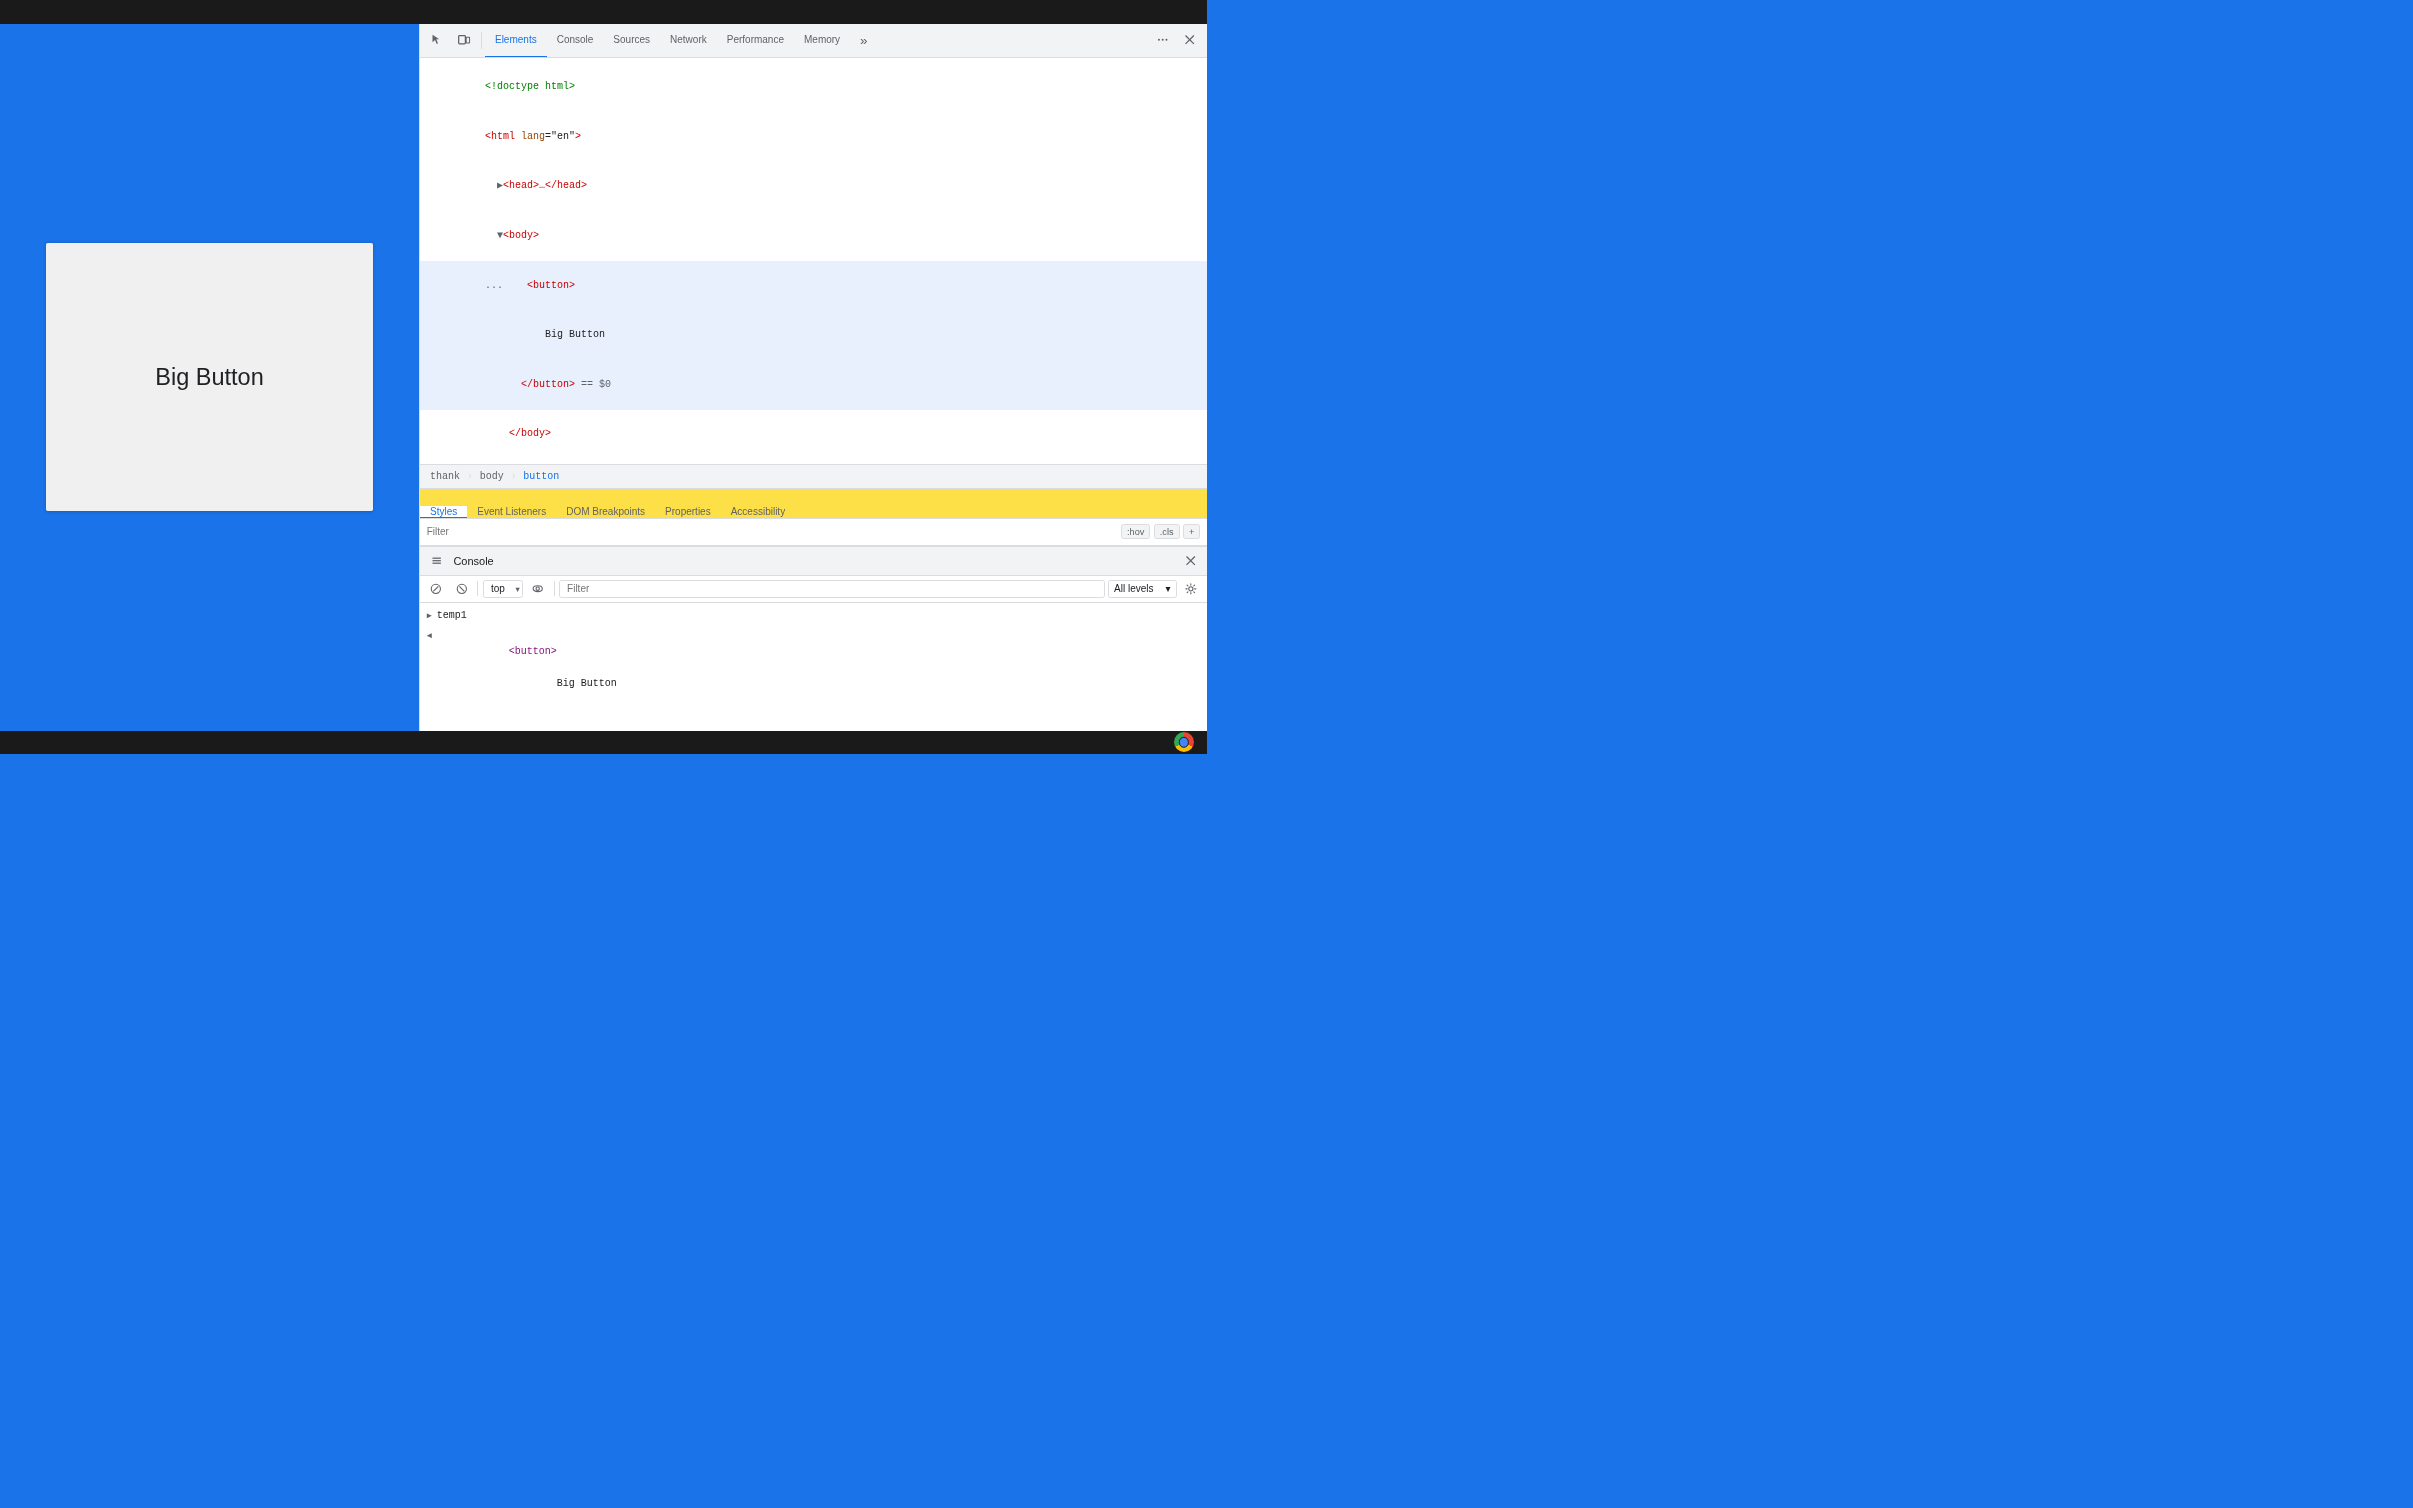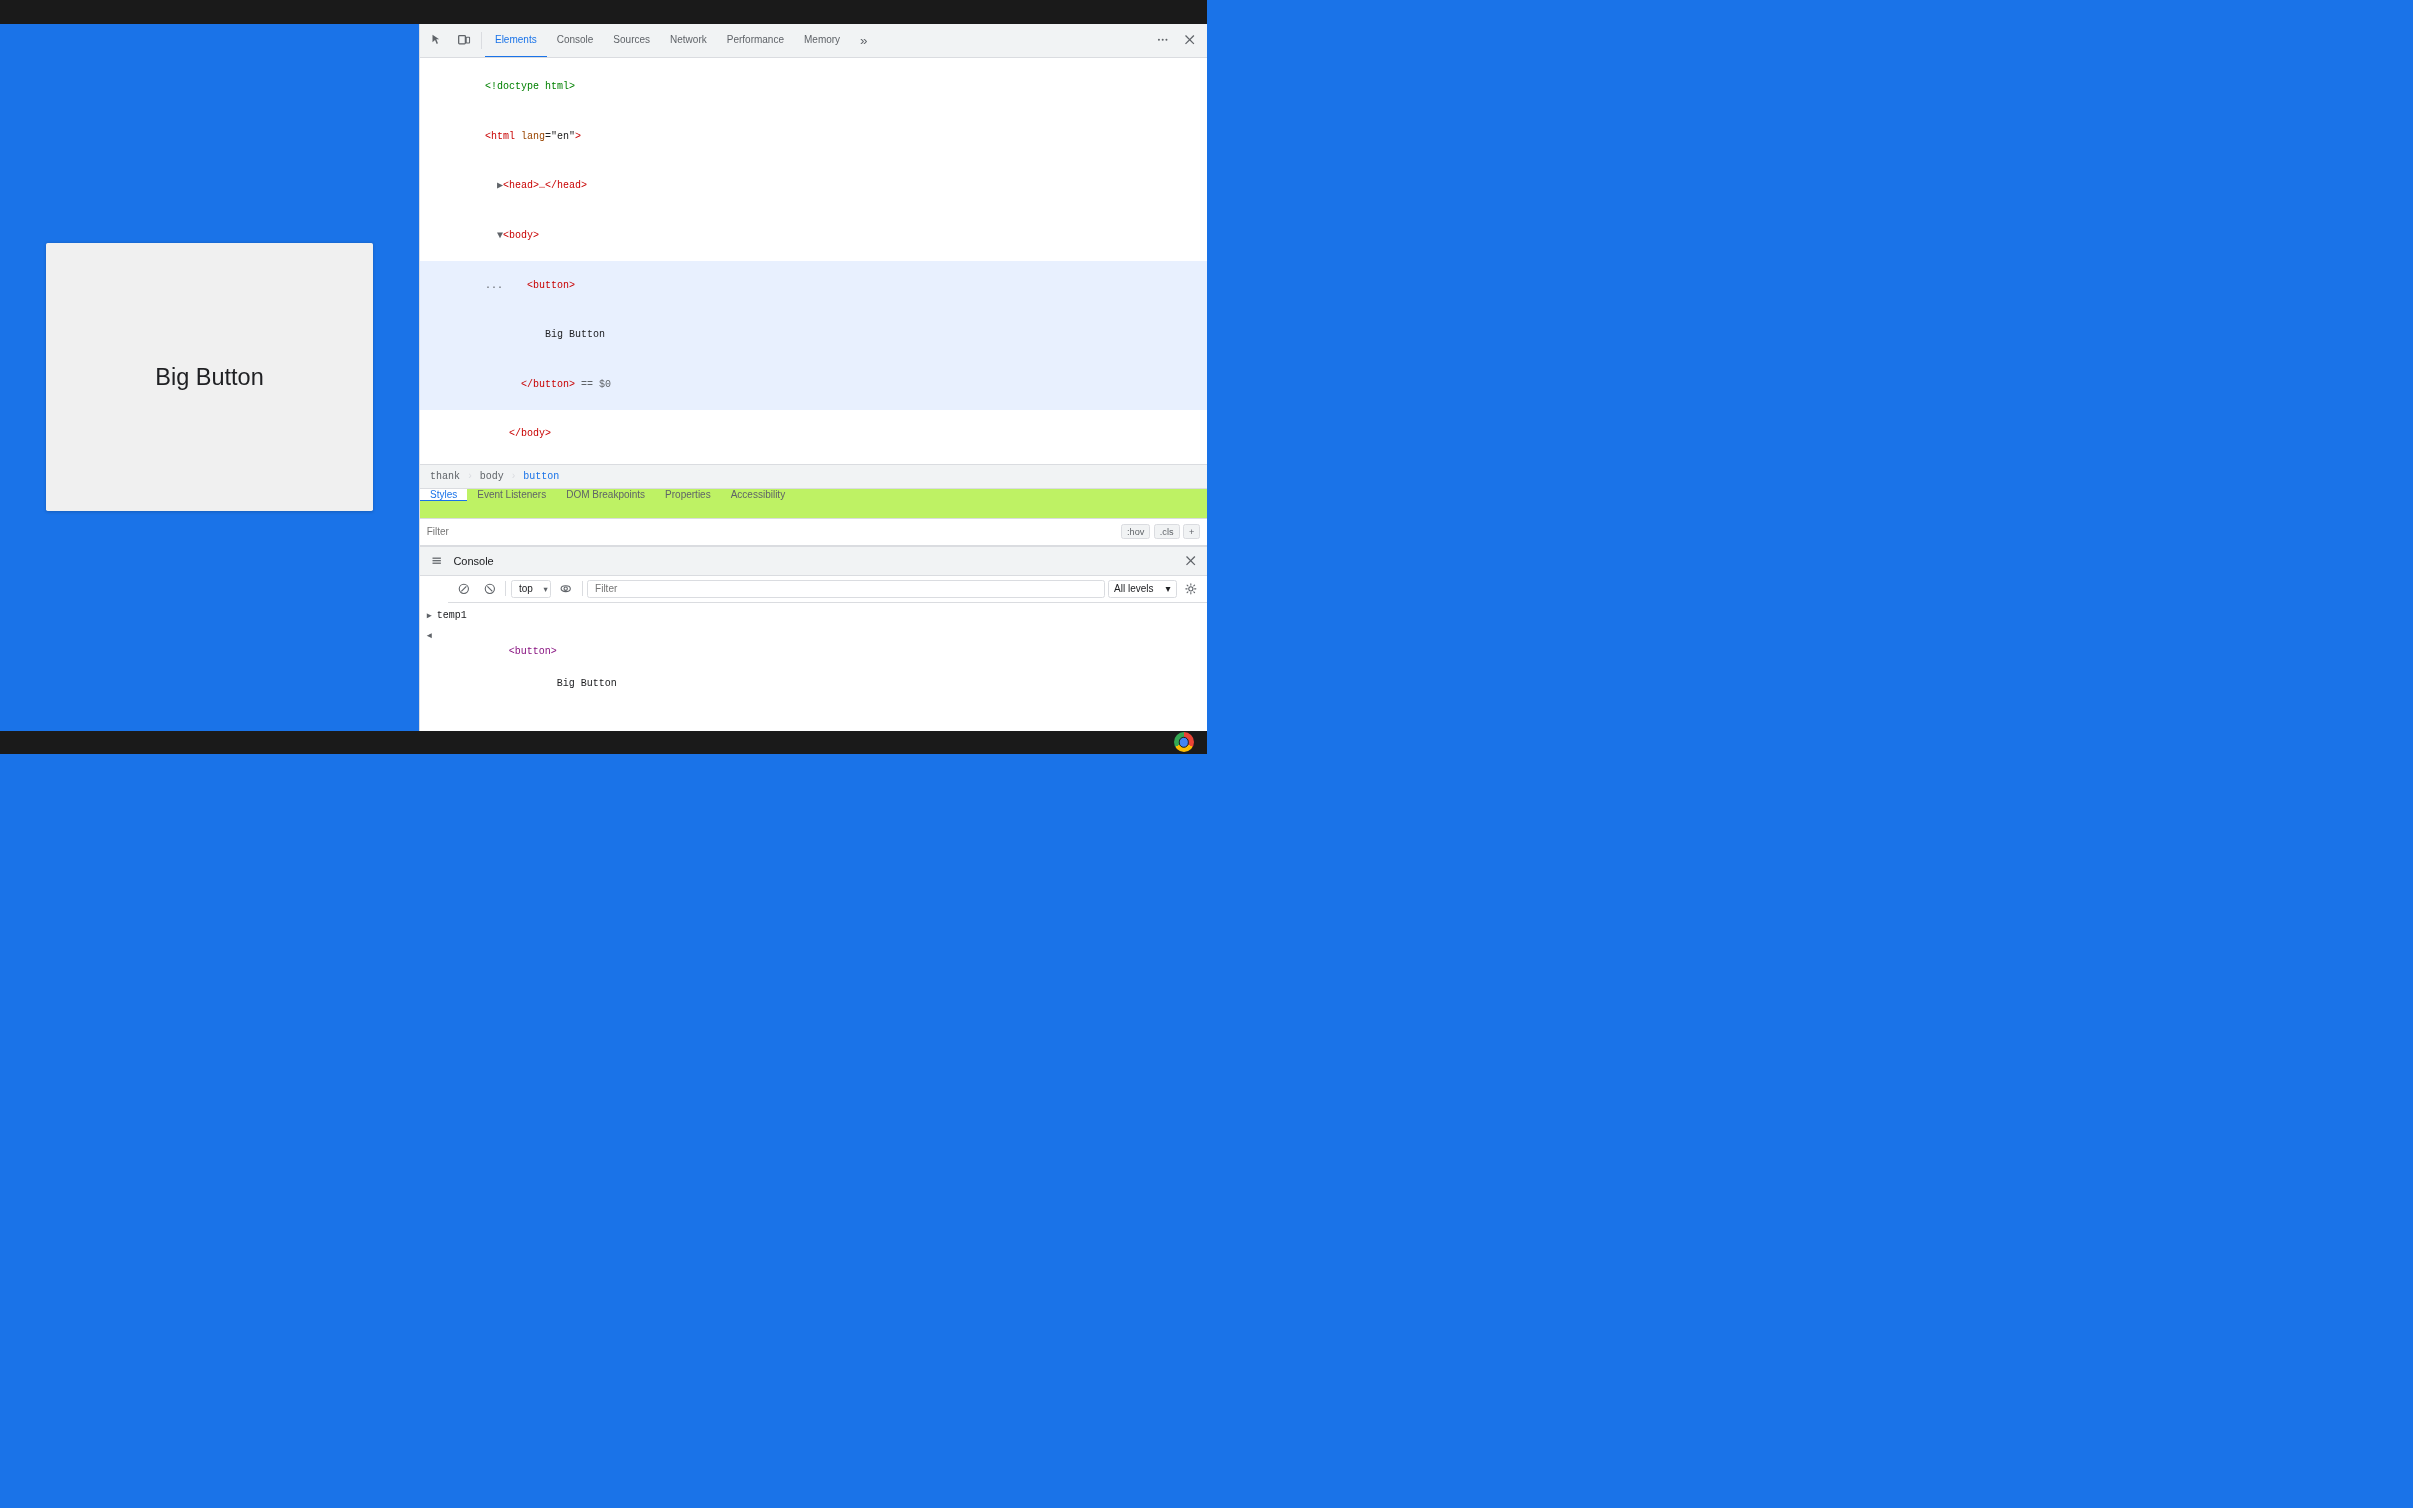--- a/index.html
+++ b/index.html
@@ -222,24 +222,24 @@
       padding: 1.7px 3.4px;
       border-radius: 1.7px;
     }
     .breadcrumb-item.active {
       color: #1a73e8;
     }
 
     
     .styles-tabs {
       height: 30px;
-      background: #bef264;
+      background: #fde047;
       border-bottom: 0.8px solid #dadce0;
       display: flex;
-      align-items: flex-start;
+      align-items: flex-end;
       flex-shrink: 0;
     }
 
     .styles-tab {
       padding: 0 10px;
       font-size: 10px;
       color: #5f6368;
       cursor: pointer;
       display: flex;
       align-items: center;
@@ -343,21 +343,20 @@
     
     .console-toolbar {
       height: 27px;
       background: #ffffff;
       border-bottom: 0.8px solid #dadce0;
       display: flex;
       align-items: center;
       padding: 0 5px;
       gap: 3.4px;
       flex-shrink: 0;
-      margin-left: 28px;
     }
 
     .console-tool-btn {
       width: 22px;
       height: 22px;
       display: flex;
       align-items: center;
       justify-content: center;
       border-radius: 2.5px;
       cursor: pointer;

